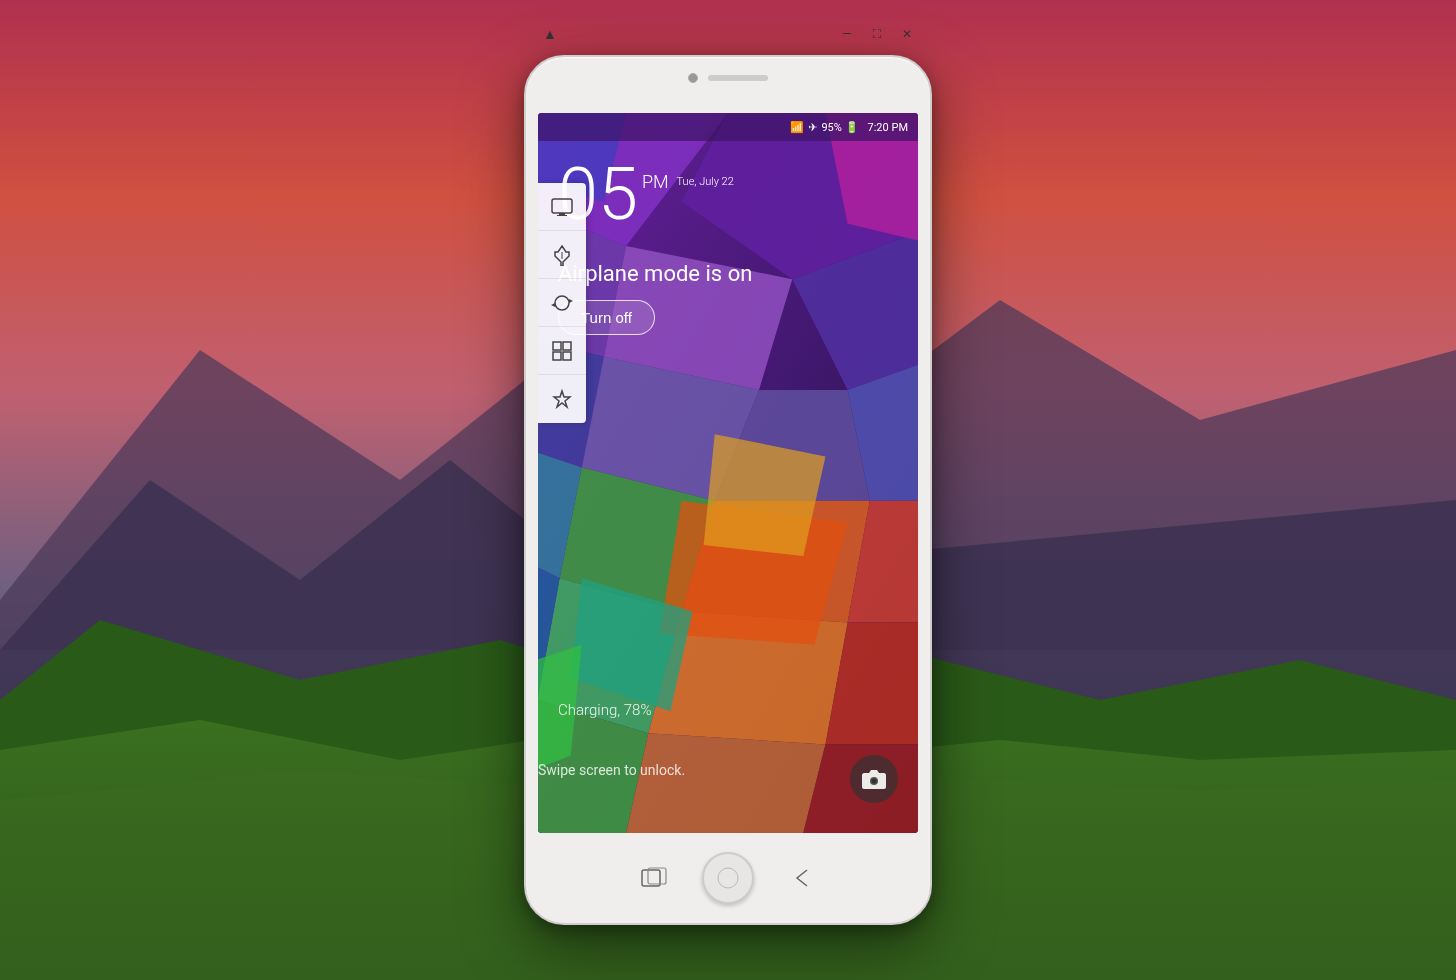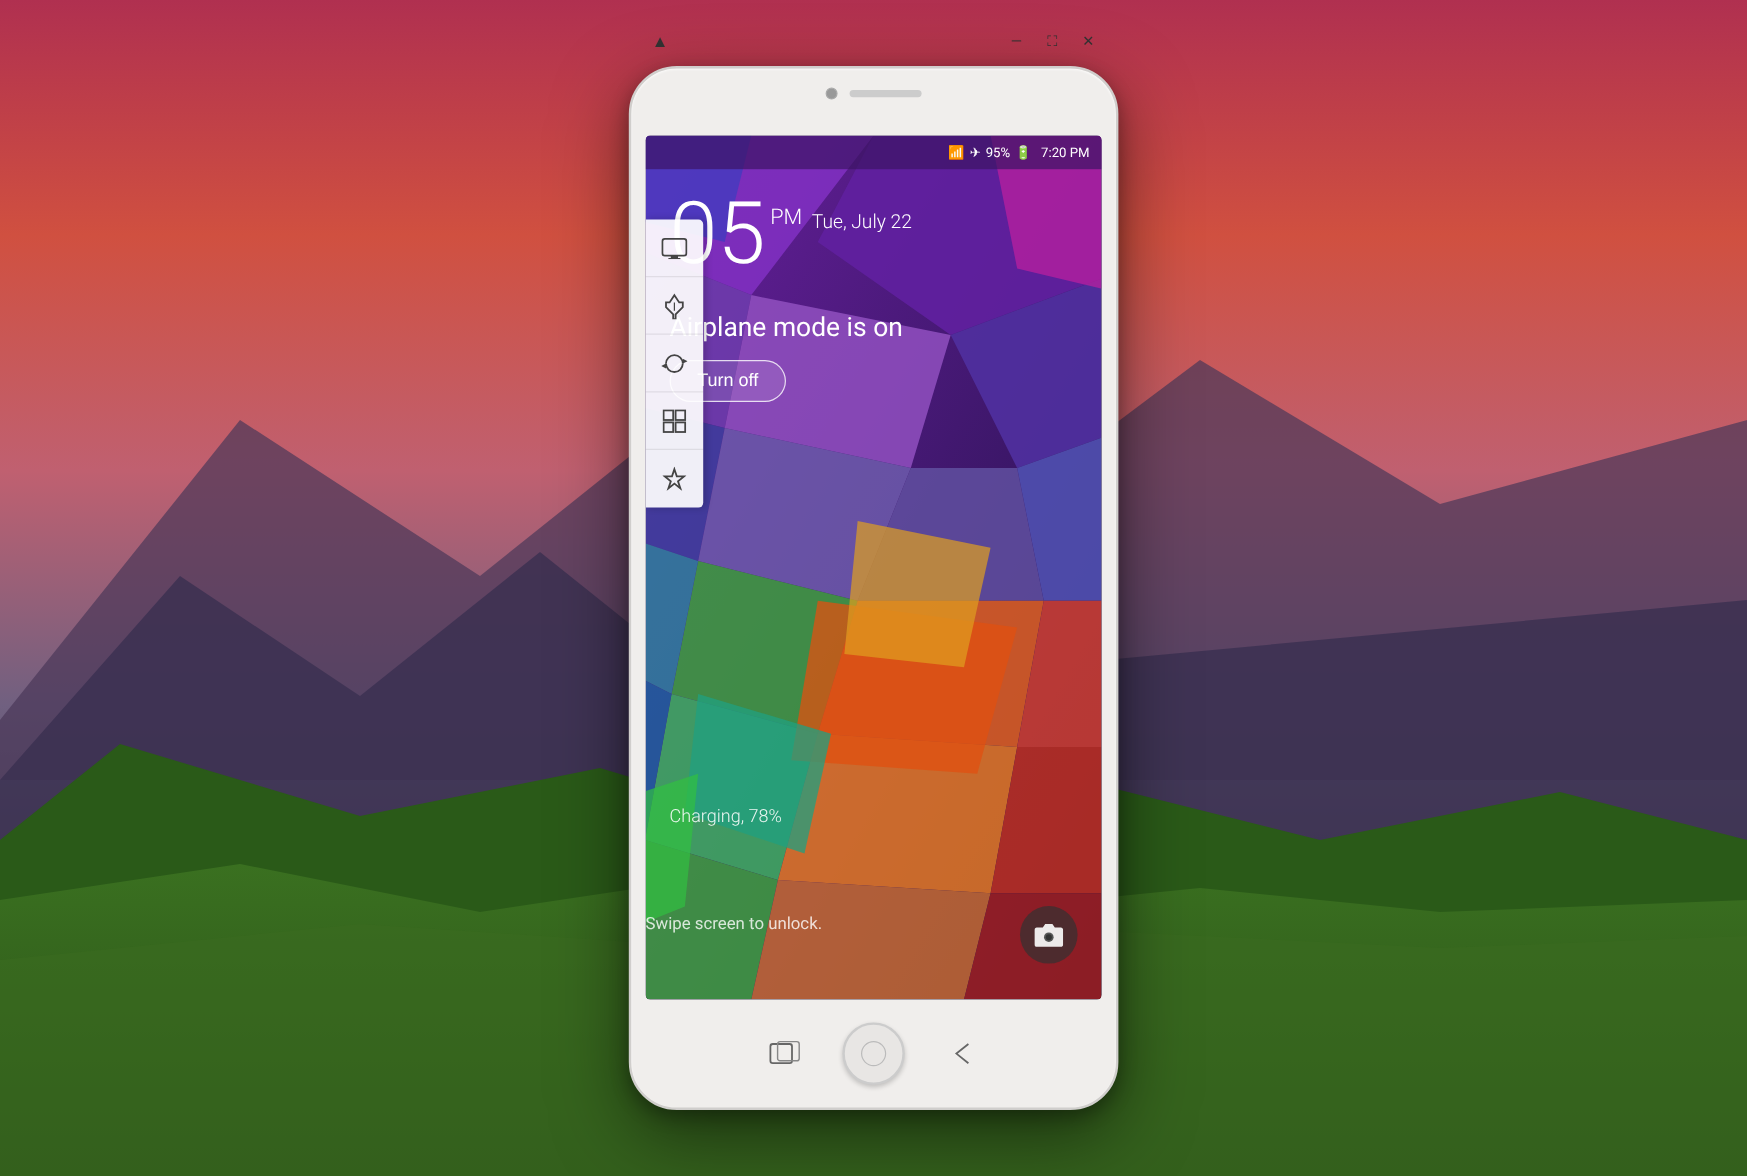--- a/index.html
+++ b/index.html
@@ -176,21 +176,21 @@
     .time-ampm {
       font-size: 18px;
       font-weight: 300;
       vertical-align: top;
       margin-top: 12px;
       display: inline-block;
       margin-left: 4px;
     }
 
     .time-date {
-      font-size: 16px;
+      font-size: 11px;
       font-weight: 300;
       color: white;
       margin-top: 2px;
       display: inline-block;
       margin-left: 8px;
       vertical-align: top;
       margin-top: 16px;
     }
 
     .airplane-notification {
@@ -213,21 +213,21 @@
       border-radius: 20px;
       padding: 8px 22px;
       color: white;
       font-size: 15px;
       cursor: pointer;
       background: rgba(255,255,255,0.1);
     }
 
     .charging-text {
       position: absolute;
-      bottom: 144px;
+      bottom: 114px;
       left: 20px;
       color: rgba(255,255,255,0.9);
       font-size: 15px;
       font-weight: 300;
     }
 
     .swipe-text {
       position: absolute;
       bottom: 55px;
       left: 0;

